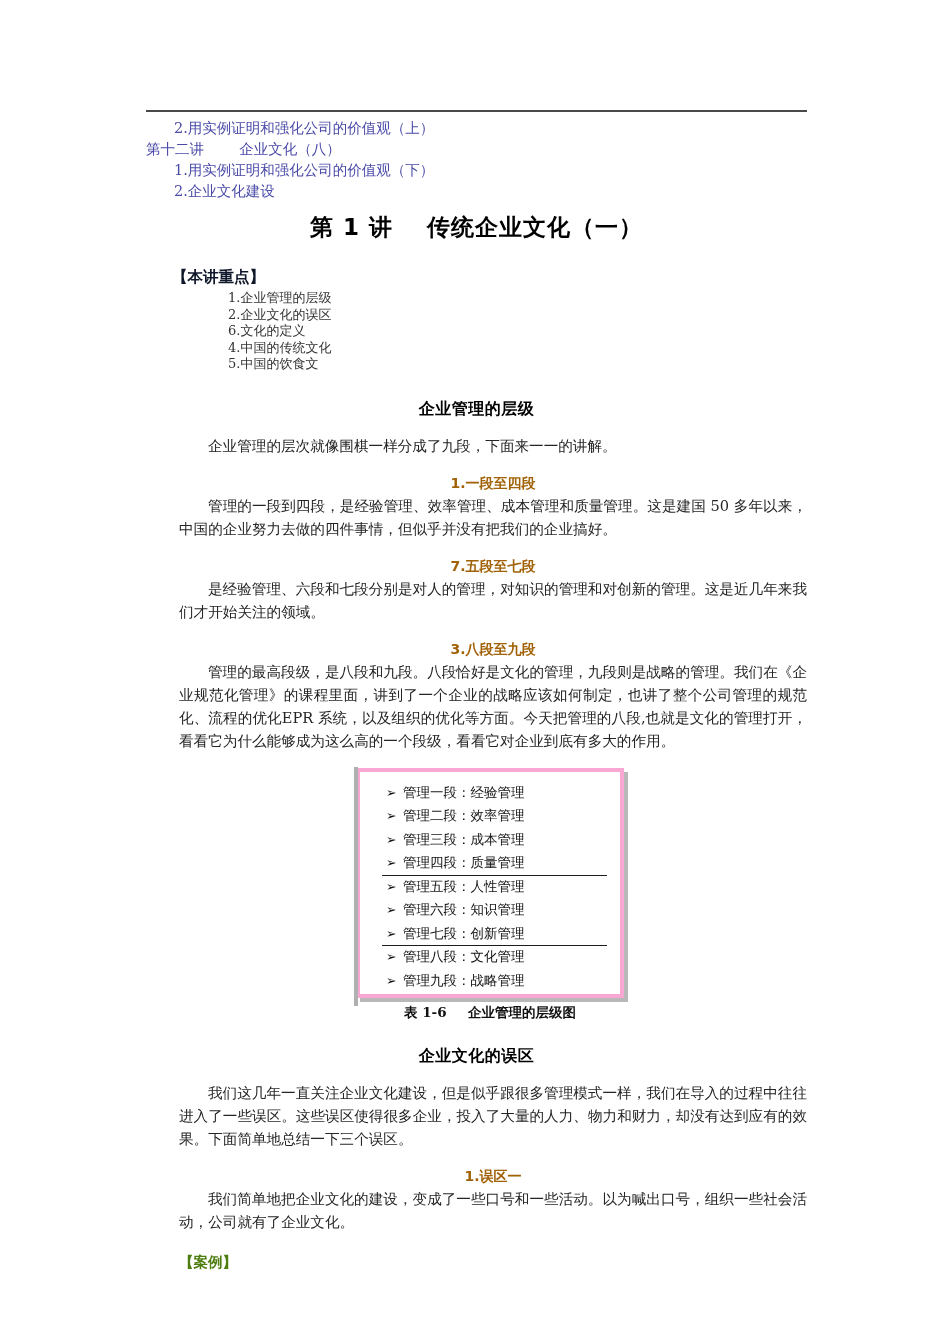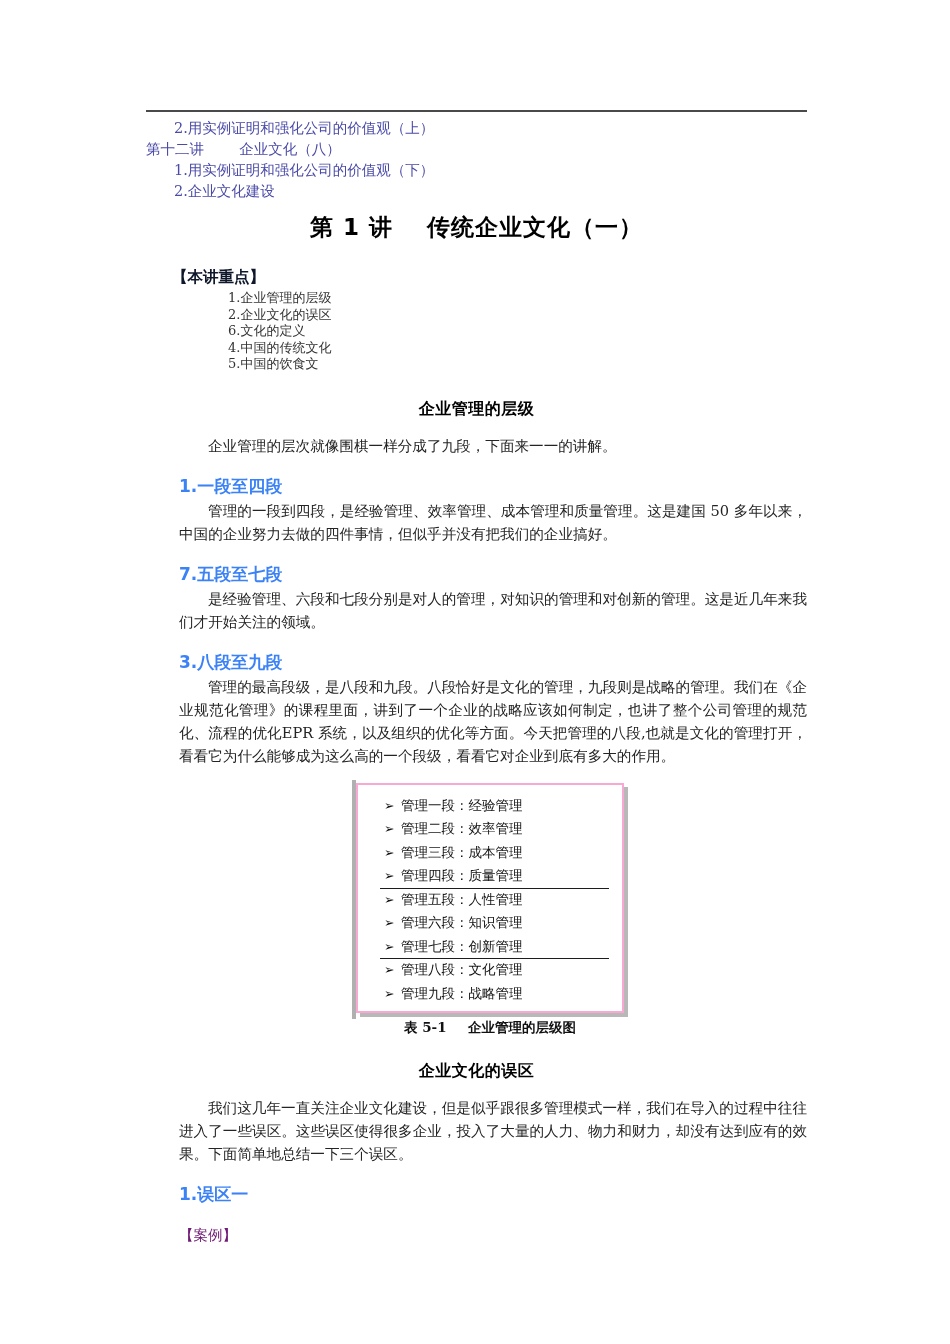--- a/index.html
+++ b/index.html
@@ -122,49 +122,50 @@
   p.body.indent {
     padding-left: 33px;
     text-indent: 29px;
   }
   p.body.tight {
     margin-top: 1px;
   }
 
   
   .sub-heading {
-    font-size: 17px;
-    font-weight: bold;
-    color: #3b82f6;
+    font-size: 14px;
+    font-weight: bold;
+    color: #a16207;
     margin: 18px 0 0 0;
     padding-left: 33px;
+    text-align: center;
   }
 
   .bracket-heading {
     font-size: 14.5px;
-    font-weight: normal;
-    color: #701a75;
+    font-weight: bold;
+    color: #4d7c0f;
     margin: 20px 0 0 0;
     padding-left: 33px;
   }
 
   
   .figure-wrap {
     margin-top: 16px;
     position: relative;
     height: 252px;
   }
   .level-box {
     position: absolute;
     left: 210px;
     top: 0;
     width: 268px;
     height: 230px;
     background: #ffffff;
-    border: 2px solid #f9a8d4;
+    border: 4px solid #f9a8d4;
     box-sizing: border-box;
     box-shadow: 4px 4px 0 0 #b8b8b8;
   }
   .level-box::before {
     content: "";
     position: absolute;
     left: -6px;
     top: -5px;
     width: 4px;
     height: 239px;
@@ -291,28 +292,29 @@
           </li>
           <li>
             <span class="arrow">➢</span><span>管理八段：文化管理</span>
           </li>
           <li>
             <span class="arrow">➢</span><span>管理九段：战略管理</span>
           </li>
         </ul>
       </div>
       <div class="figure-caption">
-        <span>表 5-1</span>
+        <span>表 1-6</span>
         <span class="cap-gap"></span>
         <span>企业管理的层级图</span>
       </div>
     </div>
 
     <div class="section-heading">企业文化的误区</div>
 
     <p class="body indent">我们这几年一直关注企业文化建设，但是似乎跟很多管理模式一样，我们在导入的过程中往往进入了一些误区。这些误区使得很多企业，投入了大量的人力、物力和财力，却没有达到应有的效果。下面简单地总结一下三个误区。</p>
 
     <div class="sub-heading">1.误区一</div>
+    <p class="body indent tight">我们简单地把企业文化的建设，变成了一些口号和一些活动。以为喊出口号，组织一些社会活动，公司就有了企业文化。</p>
 
     <div class="bracket-heading">【案例】</div>
 
   </div>
 </div>
 
 </body></html>

